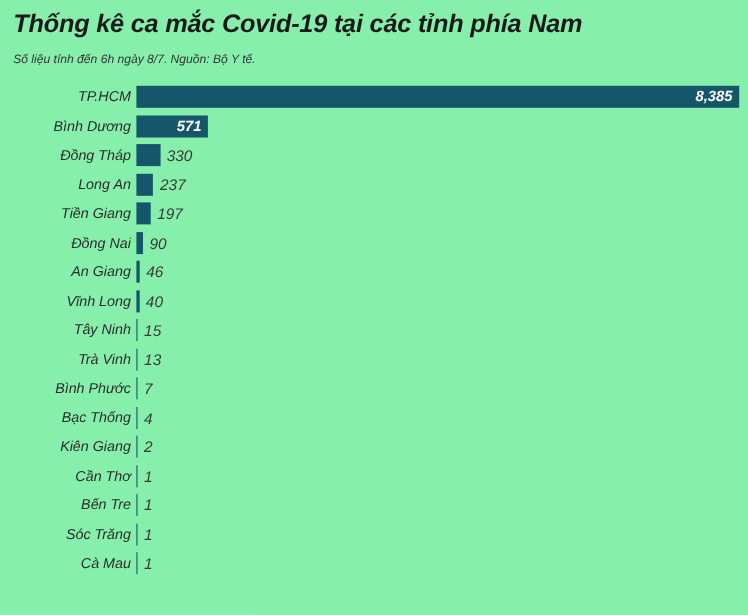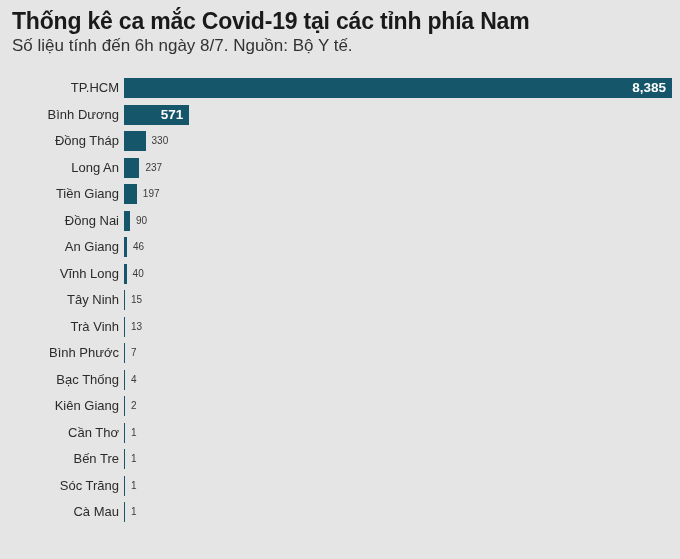--- a/index.html
+++ b/index.html
@@ -11,37 +11,38 @@
     width: 680px;
     height: 559px;
     font-family: "Liberation Sans", sans-serif;
     -webkit-font-smoothing: antialiased;
     overflow: hidden;
   }
   #page {
     position: relative;
     width: 680px;
     height: 559px;
-    background: #e5e5e5;
+    background: #86efac;
+    font-style: italic;
   }
   .chart-title {
     position: absolute;
     left: 12px;
     top: 8px;
     font-size: 23px;
     font-weight: bold;
     color: #1a1a1a;
     letter-spacing: -0.2px;
     white-space: nowrap;
   }
   .chart-subtitle {
     position: absolute;
     left: 12px;
-    top: 36px;
-    font-size: 17px;
+    top: 48px;
+    font-size: 11px;
     font-weight: normal;
     color: #333333;
     white-space: nowrap;
   }
   #plot {
     position: absolute;
     left: 0;
     top: 78px;
     width: 680px;
     height: 481px;
@@ -84,21 +85,21 @@
     line-height: 20px;
     font-size: 13.5px;
     font-weight: bold;
     color: #ffffff;
     white-space: nowrap;
   }
   .bar-value-outside {
     margin-left: 6px;
     height: 20px;
     line-height: 20px;
-    font-size: 10px;
+    font-size: 14px;
     font-weight: normal;
     color: #3a3a3a;
     white-space: nowrap;
   }
 </style>
 </head>
 <body>
 
 <div id="page">
 

